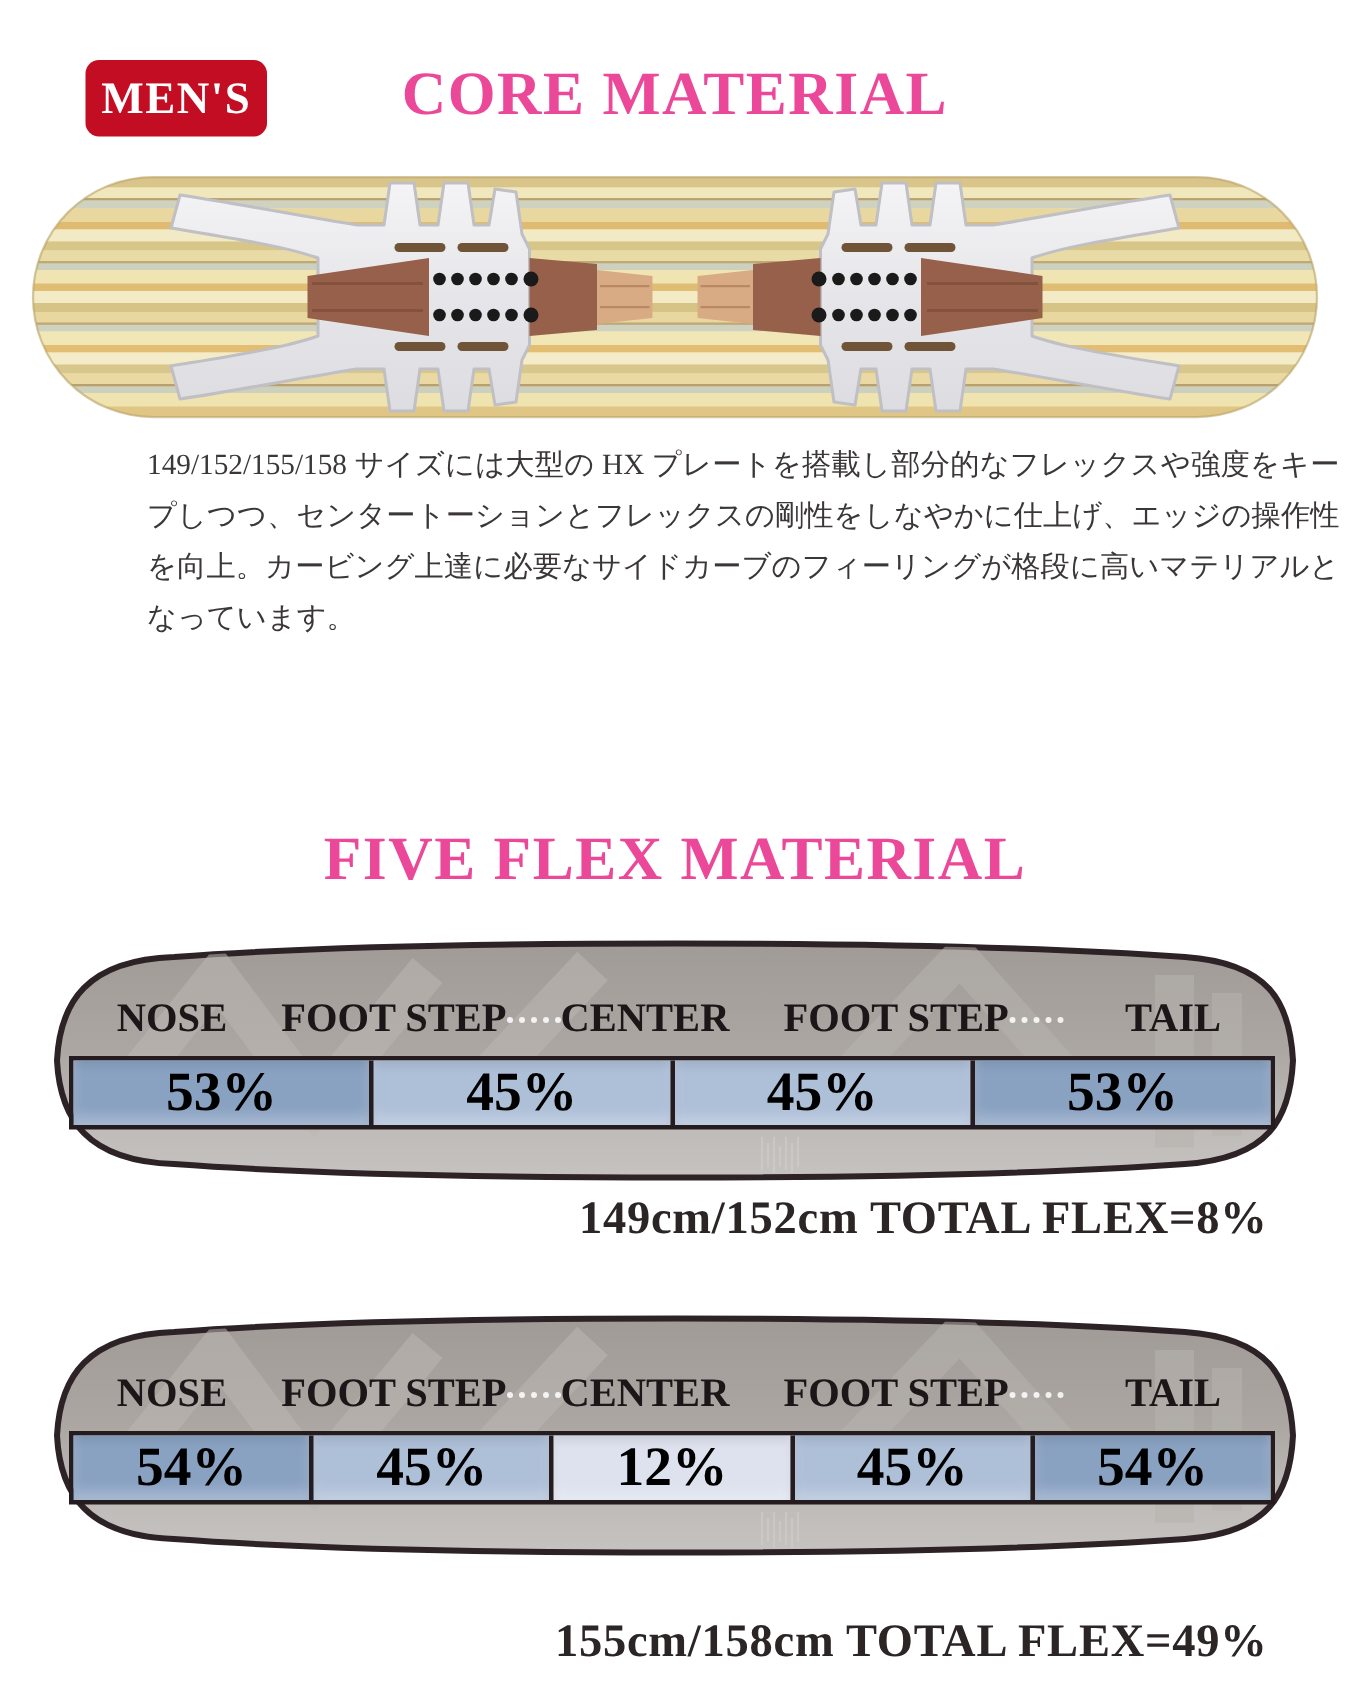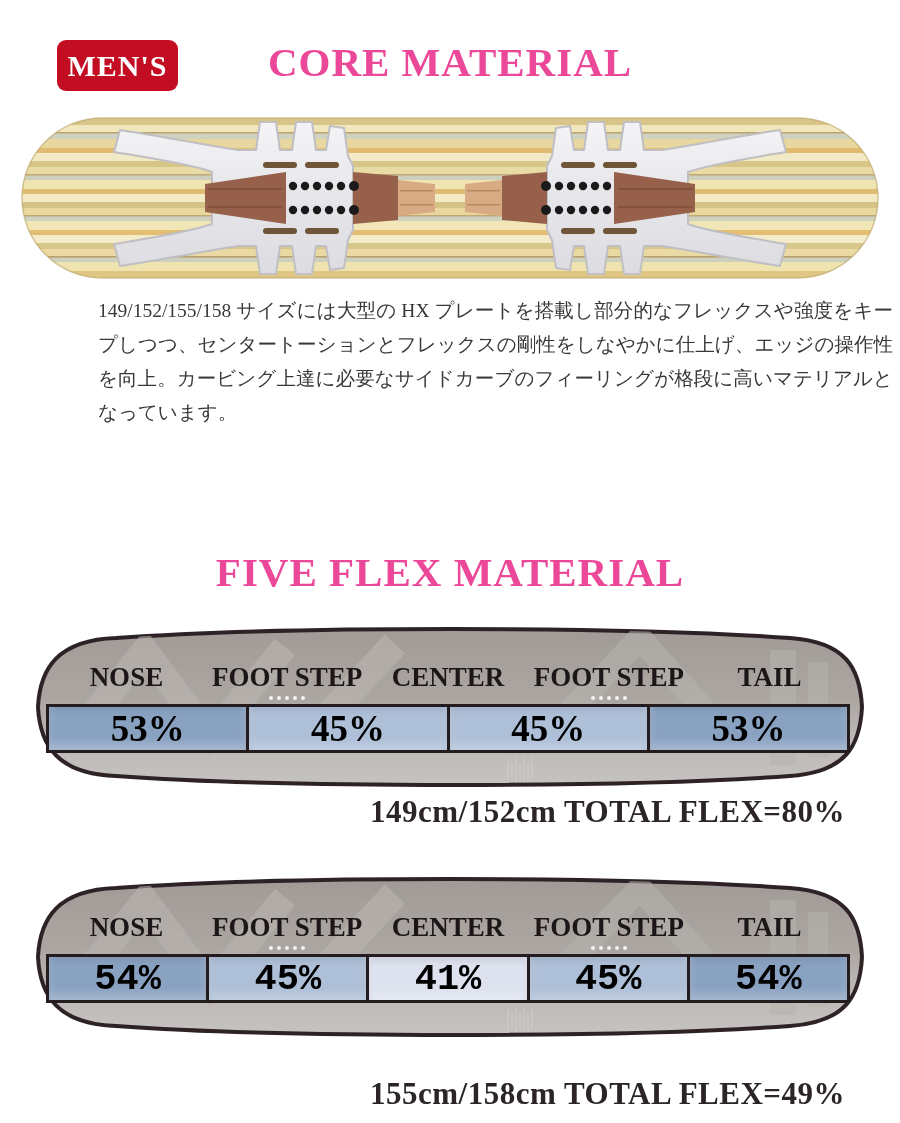--- a/index.html
+++ b/index.html
@@ -23,29 +23,29 @@
   #core-desc{left:57px;top:294px;width:795px;font-size:19.5px;line-height:34px;text-align:justify;margin-left:41px;}
   #core-note{left:110px;top:451px;width:700px;font-size:17.5px;line-height:31px;}
 
   
   .board-svg{position:absolute;left:0;width:900px;height:170px;}
   #board-svg-1{top:622px;}
   #board-svg-2{top:872px;}
 
   .flex-labels{position:absolute;left:46px;width:804px;height:48px;display:flex;}
   #labels-1{top:654px;} #labels-2{top:904px;}
-  .flex-labels .cell{flex:1;display:flex;flex-direction:column;align-items:center;justify-content:flex-end;}
+  .flex-labels .cell{flex:1;display:flex;flex-direction:row;align-items:center;justify-content:flex-end;}
   .seg-label{font-size:27px;font-weight:bold;color:#1c1618;white-space:nowrap;line-height:1;}
   .dotrow{height:8px;display:flex;align-items:center;gap:4px;margin-top:3px;}
   .dotrow i{width:4px;height:4px;border-radius:50%;background:rgba(255,255,255,.85);display:block;}
   .dotrow.hidden i{visibility:hidden;}
 
   .flex-bar{position:absolute;left:46px;width:804px;height:49px;display:flex;
             border:3px solid #241c1e;box-sizing:border-box;}
-  #bar-1{top:704px;} #bar-2{top:954px;font-family:Liberation Mono, monospace;}
+  #bar-1{top:704px;} #bar-2{top:954px;}
   .flex-bar .seg{flex:1;display:flex;align-items:center;justify-content:center;
                  border-left:3px solid #241c1e;
                  font-size:37px;font-weight:bold;color:#000000;
                  box-shadow:inset 0 -6px 8px rgba(255,255,255,.25), inset 0 4px 6px rgba(0,0,0,.08);}
   .flex-bar .seg:first-child{border-left:none;}
 
   .flex-caption{position:absolute;right:55px;font-size:31px;font-weight:600;color:#2b2526;
                 letter-spacing:.5px;white-space:nowrap;}
   #caption-1{top:794px;} #caption-2{top:1076px;}
 </style>
@@ -269,21 +269,21 @@
           <i></i>
         </span>
       </div>
   </div>
   <div class="flex-bar" id="bar-1">
     <div class="seg" style="background: rgb(138, 162, 194);">53%</div>
     <div class="seg" style="background: rgb(174, 191, 216);">45%</div>
     <div class="seg" style="background: rgb(174, 191, 216);">45%</div>
     <div class="seg" style="background: rgb(138, 162, 194);">53%</div>
   </div>
-  <div class="flex-caption" id="caption-1">149cm/152cm TOTAL FLEX=80%</div>
+  <div class="flex-caption" id="caption-1">149cm/152cm TOTAL FLEX=8%</div>
 
   <svg class="board-svg" id="board-svg-2" viewBox="0 0 900 170">
     <use href="#flexBoardShape"></use>
   </svg>
   <div class="flex-labels" id="labels-2">
     <div class="cell">
         <span class="seg-label">NOSE</span>
         <span class="dotrow hidden">
           <i></i>
           <i></i>
@@ -329,19 +329,19 @@
           <i></i>
           <i></i>
           <i></i>
           <i></i>
         </span>
       </div>
   </div>
   <div class="flex-bar" id="bar-2">
     <div class="seg" style="background: rgb(138, 162, 194);">54%</div>
     <div class="seg" style="background: rgb(174, 191, 216);">45%</div>
-    <div class="seg" style="background: rgb(221, 226, 238);">41%</div>
+    <div class="seg" style="background: rgb(221, 226, 238);">12%</div>
     <div class="seg" style="background: rgb(174, 191, 216);">45%</div>
     <div class="seg" style="background: rgb(138, 162, 194);">54%</div>
   </div>
   <div class="flex-caption" id="caption-2">155cm/158cm TOTAL FLEX=49%</div>
 
 </div>
 
 </body></html>

